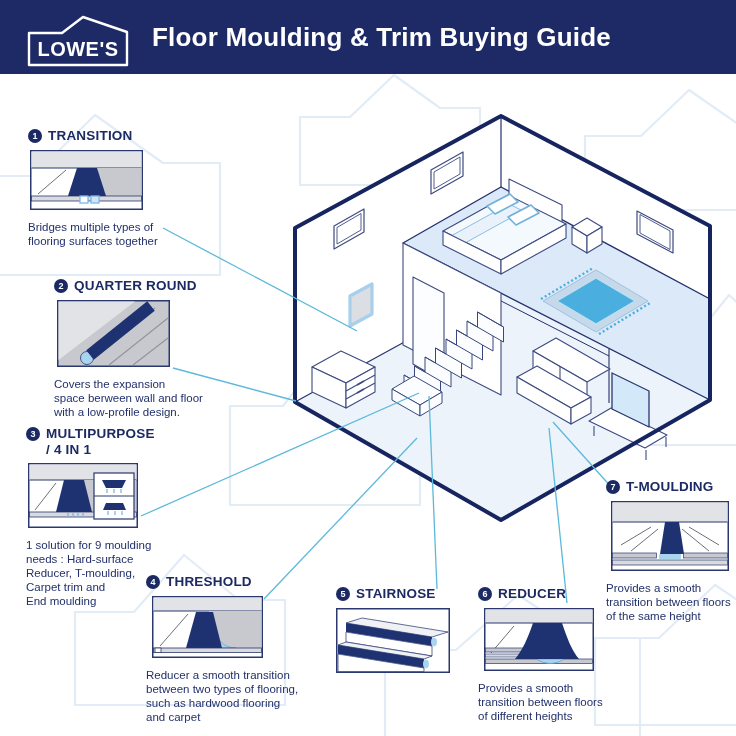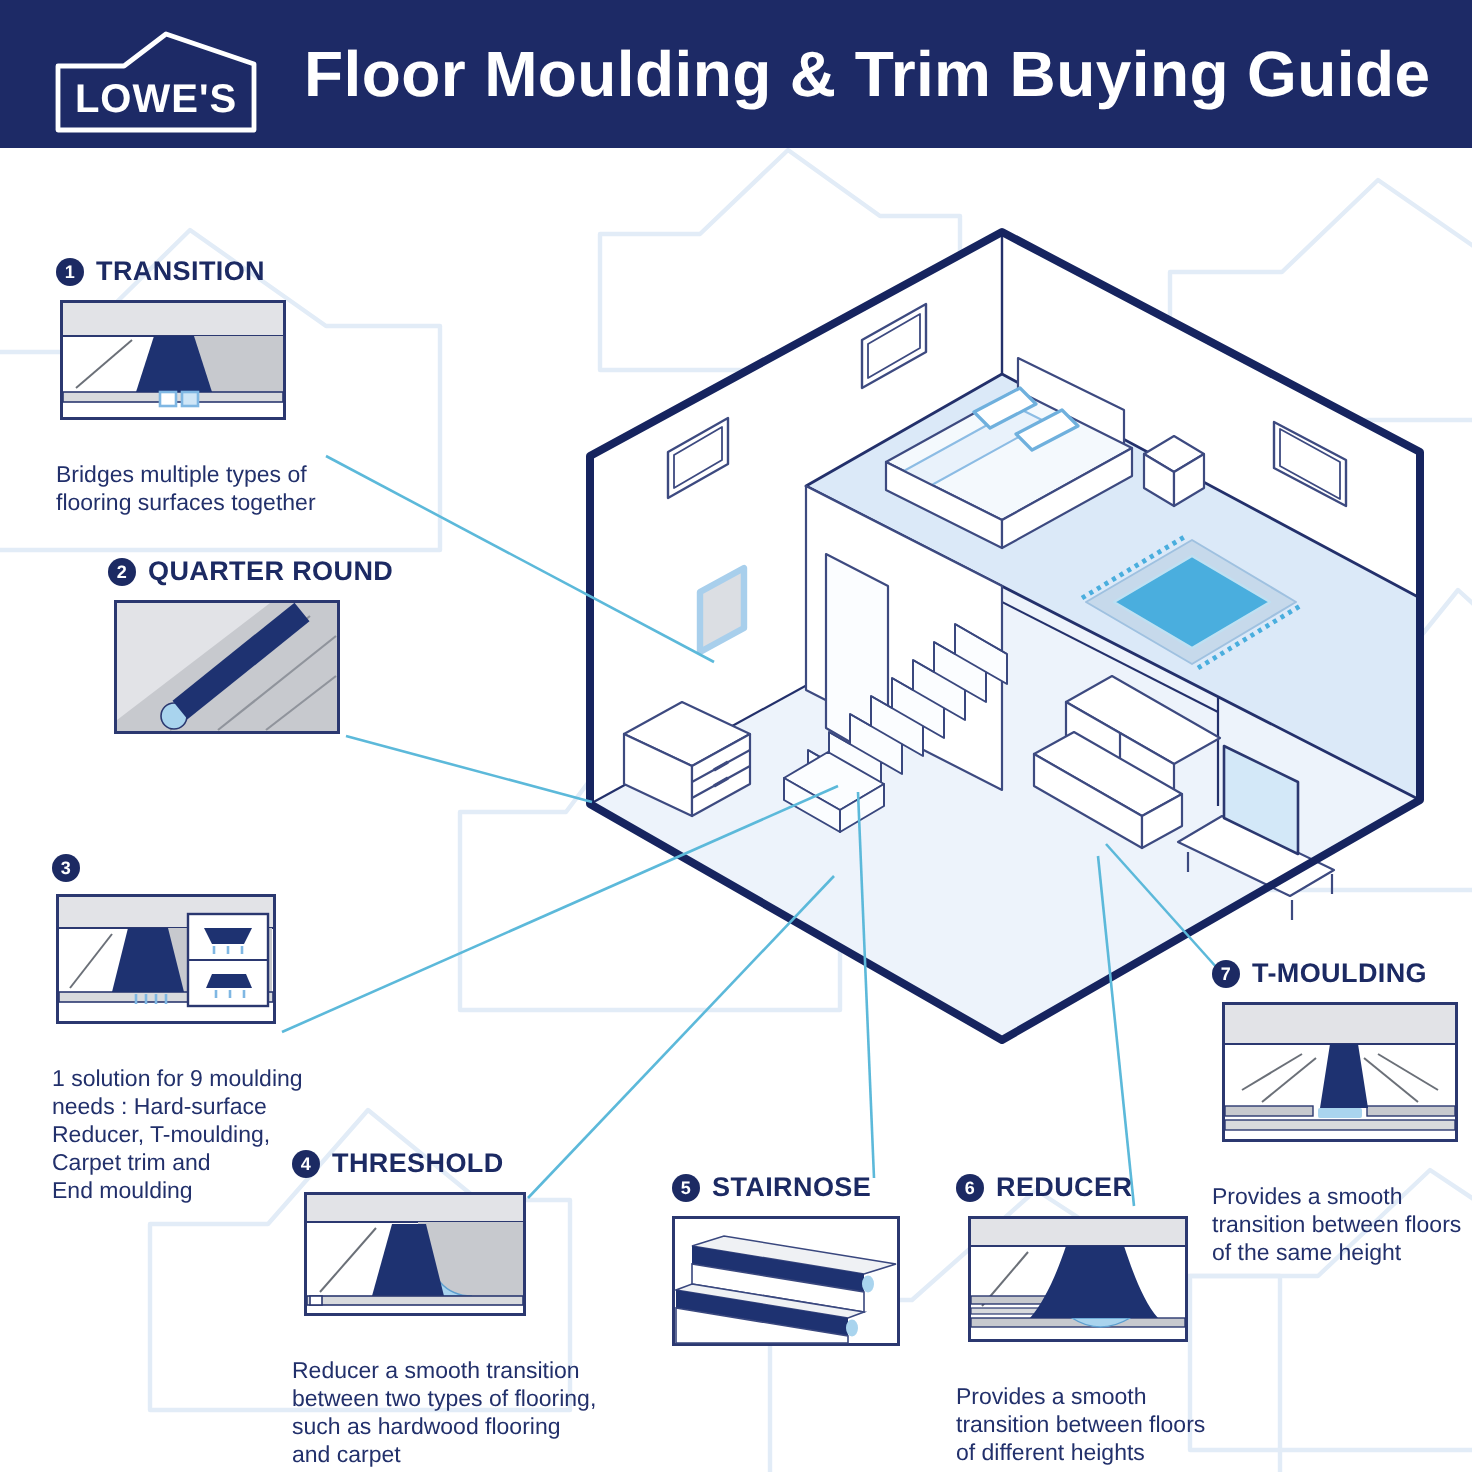--- a/index.html
+++ b/index.html
@@ -3,29 +3,29 @@
 <meta charset="utf-8">
 <style>
   html,body{margin:0;padding:0;background:#e9edf3;}
   .canvas{position:relative;width:736px;height:736px;background:#fff;overflow:hidden;
           font-family:"Liberation Sans","DejaVu Sans",sans-serif;}
   svg{display:block;}
   .bg-svg{position:absolute;left:0;top:0;z-index:1;}
   .header{position:absolute;left:0;top:0;width:736px;height:74px;background:var(--header_bg,#1d2a66);z-index:5;}
   .logo{position:absolute;left:26px;top:8px;}
   .title{position:absolute;left:152px;top:0;height:74px;display:flex;align-items:center;
-         color:#fff;font-size:32px;font-weight:bold;margin:0;letter-spacing:.2px;}
+         color:#fff;font-size:26px;font-weight:bold;margin:0;letter-spacing:.2px;}
   .callout{position:absolute;z-index:6;width:185px;}
   .co-head{display:flex;align-items:flex-start;gap:6px;font-weight:bold;font-size:13.5px;
            color:var(--navy,#1c2a63);letter-spacing:.2px;line-height:1.15;}
   .badge{width:14px;height:14px;border-radius:50%;background:var(--navy,#1c2a63);color:#fff;
          font-size:9px;font-weight:bold;display:flex;align-items:center;justify-content:center;
          flex:0 0 auto;margin-top:1px;}
   .diagram{display:block;margin-top:6px;}
-  .desc{font-size:11.5px;line-height:14px;color:#22306b;white-space:pre-line;margin-top:21px;}
+  .desc{font-size:11.5px;line-height:14px;color:#22306b;white-space:pre-line;margin-top:10px;}
   .ml2{margin-left:2px}.ml3{margin-left:3px}.ml5{margin-left:5px}.ml6{margin-left:6px}
 </style>
 </head>
 <body>
 
 <div class="canvas">
 
   <svg class="bg-svg" width="736" height="736" viewBox="0 0 736 736">
 
     <g fill="none" stroke="#e2ecf7" stroke-width="2.2" stroke-linejoin="round">
@@ -187,25 +187,32 @@
     </div>
     <svg class="diagram ml3" width="113" height="67" viewBox="0 0 113 67">
       <rect x="0.75" y="0.75" width="111.5" height="65.5" fill="#c7c9ce" stroke="#2b3870" stroke-width="1.5"></rect>
       <polygon points="1.5,1.5 78,1.5 1.5,60" fill="#e2e3e7"></polygon>
       <line x1="28" y1="65" x2="98" y2="8" stroke="#90949c" stroke-width="1.1"></line>
       <line x1="52" y1="65" x2="111" y2="18" stroke="#90949c" stroke-width="1.1"></line>
       <line x1="76" y1="65" x2="111" y2="38" stroke="#90949c" stroke-width="1.1"></line>
       <circle cx="30" cy="58" r="6.5" fill="#a9d4ee" stroke="#2b3870" stroke-width="0.8"></circle>
       <line x1="33" y1="55" x2="94" y2="6" stroke="#1e3271" stroke-width="12"></line>
     </svg>
+    <div class="desc">Covers the expansion
+space berween wall and floor
+with a low-profile design.</div>
   </div>
 
   <div class="callout" style="left:26px;top:426px;">
     <div class="co-head">
       <span class="badge">3</span>
+      <span>
+        <span>MULTIPURPOSE</span><br>
+        <span>/ 4 IN 1</span>
+      </span>
     </div>
     <svg class="diagram ml2" width="110" height="65" viewBox="0 0 110 65">
       <rect x="0.75" y="0.75" width="108.5" height="63.5" fill="#ffffff" stroke="#2b3870" stroke-width="1.5"></rect>
       <rect x="1.5" y="1.5" width="107" height="15.5" fill="#e2e3e7"></rect>
       <line x1="1.5" y1="17" x2="108.5" y2="17" stroke="#2b3870" stroke-width="1"></line>
       <rect x="55" y="17" width="53" height="32" fill="#c7c9ce"></rect>
       <line x1="7" y1="47" x2="28" y2="20" stroke="#6b7078" stroke-width="1"></line>
       <rect x="1.5" y="49" width="107" height="5" fill="#d8dadd" stroke="#2b3870" stroke-width="0.8"></rect>
       <path d="M36,17 L56,17 L64,49 L28,49 Z" fill="#1e3271"></path>
       <g stroke="#7fb7e3" stroke-width="1.3">

